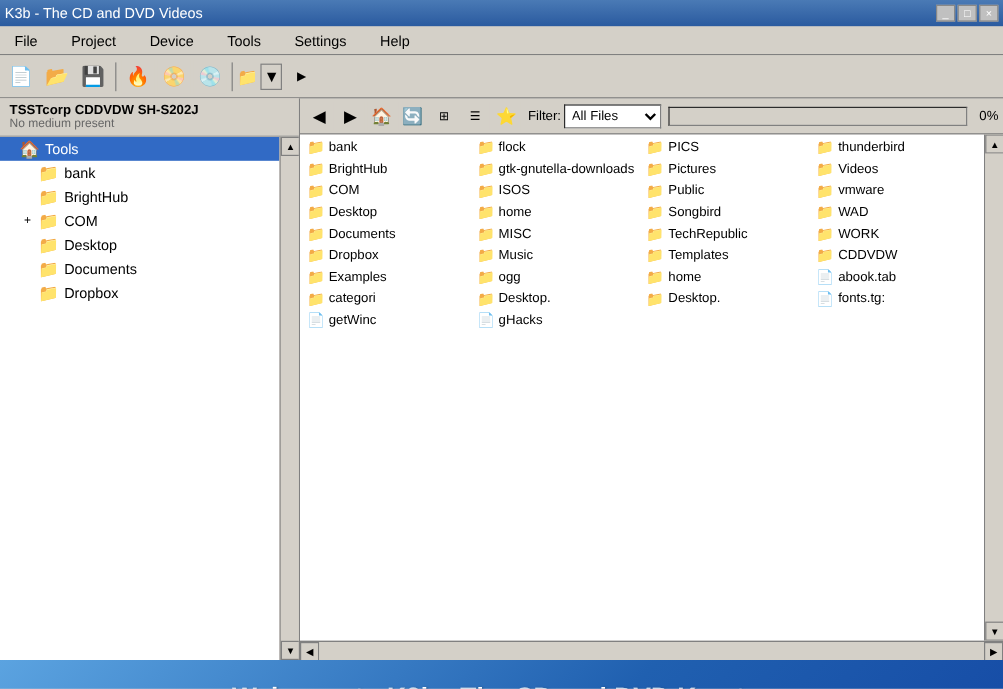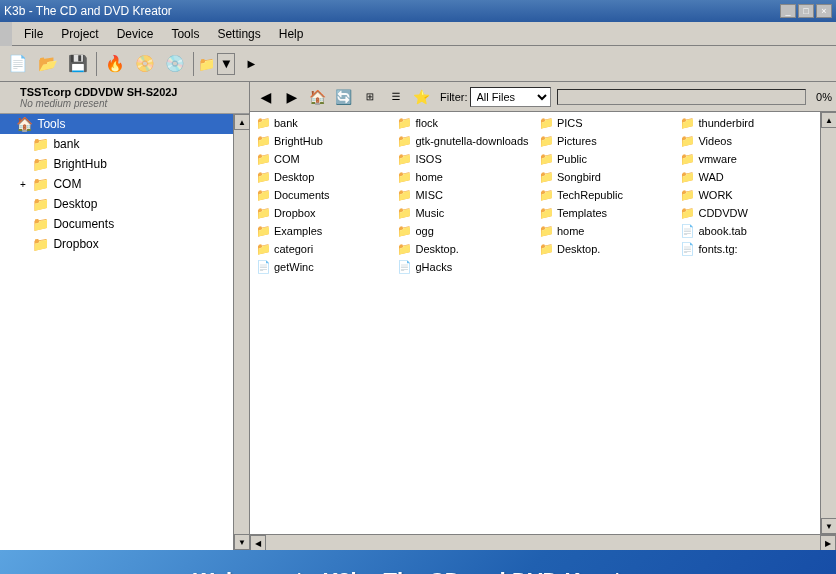--- a/index.html
+++ b/index.html
@@ -19,23 +19,22 @@
     .title-bar-controls { display: flex; gap: 2px; }
     .title-btn { width: 16px; height: 14px; background: #c0c0c0; border: 1px solid #888; font-size: 9px; display: flex; align-items: center; justify-content: center; cursor: pointer; }
 
     
     .menu-bar {
       background: #d4d0c8;
       height: 24px;
       display: flex;
       align-items: center;
       padding: 0 4px;
-      gap: 2px;
+      gap: 12px;
       border-bottom: 1px solid #808080;
-      margin-left: 12px;
     }
     .menu-item { padding: 2px 8px; cursor: pointer; font-size: 12px; }
 
     
     .toolbar {
       background: #d4d0c8;
       height: 36px;
       display: flex;
       align-items: center;
       padding: 2px 4px;
@@ -58,23 +57,23 @@
       padding: 0 4px;
       font-size: 12px;
     }
     .path-dropdown { width: 18px; height: 22px; background: #d4d0c8; border: 1px solid #808080; cursor: pointer; }
 
     
     .main-area { display: flex; height: calc(574px - 22px - 24px - 36px - 24px); }
 
     
     .left-panel { width: 250px; background: #d4d0c8; border-right: 1px solid #808080; display: flex; flex-direction: column; }
-    .device-header { padding: 4px 20px; background: #d4d0c8; border-bottom: 1px solid #999; }
+    .device-header { padding: 4px 8px; background: #d4d0c8; border-bottom: 1px solid #999; }
     .device-name { font-weight: bold; font-size: 11px; }
-    .device-status { color: #666; font-size: 10px; font-style: italic; }
+    .device-status { color: #666; font-size: 10px; }
     .tree-area { flex: 1; overflow-y: auto; background: white; }
     .tree-item { display: flex; align-items: center; padding: 2px 4px; cursor: pointer; white-space: nowrap; }
     .tree-item.selected { background: #316ac5; color: white; }
     .tree-icon { font-size: 14px; margin-right: 4px; }
     .tree-expander { width: 12px; font-size: 10px; }
     .scrollbar-v { width: 16px; background: #d4d0c8; border-left: 1px solid #808080; display: flex; flex-direction: column; }
     .scroll-btn { width: 16px; height: 16px; background: #d4d0c8; border: 1px solid #808080; display: flex; align-items: center; justify-content: center; font-size: 8px; cursor: pointer; }
     .scroll-track { flex: 1; background: #d4d0c8; }
     .left-panel-inner { display: flex; flex: 1; overflow: hidden; }
 
@@ -110,21 +109,21 @@
       font-size: 22px;
       font-weight: bold;
       padding: 18px 0 14px;
       text-shadow: 1px 1px 2px rgba(0,0,0,0.5);
     }
   </style>
 </head>
 <body>
 
 <div class="title-bar">
-  <span>K3b - The CD and DVD Kreator</span>
+  <span>K3b - The CD and DVD Videos</span>
   <div class="title-bar-controls">
     <div class="title-btn">_</div>
     <div class="title-btn">□</div>
     <div class="title-btn">×</div>
   </div>
 </div>
 
 <div class="menu-bar">
   <span class="menu-item">File</span>
   <span class="menu-item">Project</span>

